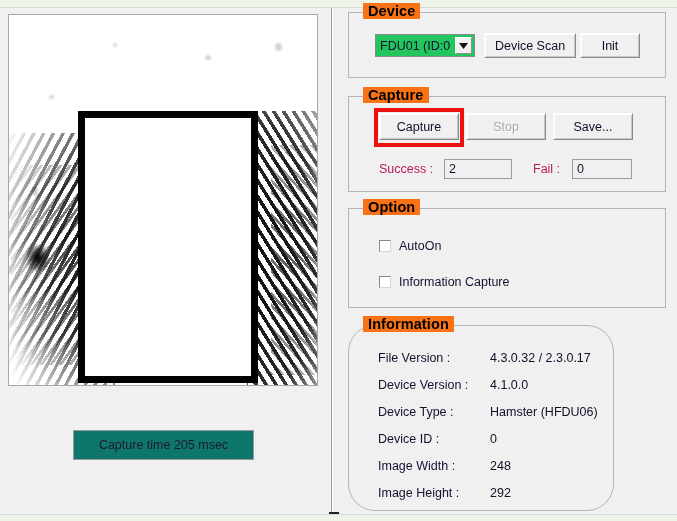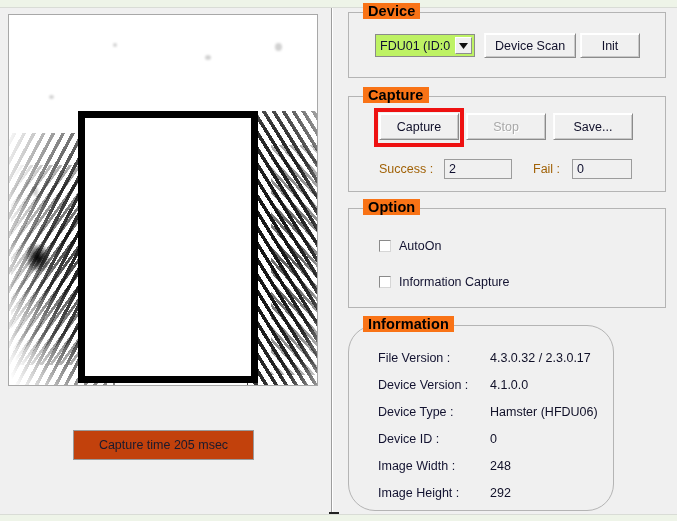--- a/index.html
+++ b/index.html
@@ -150,21 +150,21 @@
     box-sizing: border-box;
   }
 
   
   .capture-time {
     position: absolute;
     left: 73px;
     top: 430px;
     width: 181px;
     height: 30px;
-    background: #c2410c;
+    background: #0f766e;
     border: 1px solid #9a9a9a;
     box-sizing: border-box;
     display: flex;
     align-items: center;
     justify-content: center;
     font-size: 12.5px;
     color: #1a1a2e;
   }
 
   
@@ -211,21 +211,21 @@
   #group-option  { left: 348px; top: 208px; width: 318px; height: 100px; }
   #group-info    { left: 348px; top: 325px; width: 266px; height: 186px; border-radius: 27px; }
 
   
   .combo {
     position: absolute;
     left: 375px;
     top: 34px;
     width: 100px;
     height: 23px;
-    background: #bef264;
+    background: #22c55e;
     border: 1px solid #8b8b8b;
     box-sizing: border-box;
     display: flex;
     align-items: center;
     padding-left: 4px;
     font-size: 12.5px;
     color: #101030;
     overflow: hidden;
     white-space: nowrap;
   }
@@ -276,21 +276,21 @@
     width: 90px;
     height: 39px;
     border: 4px solid #ee1111;
     box-sizing: border-box;
     pointer-events: none;
   }
 
   .lbl {
     position: absolute;
     font-size: 12.5px;
-    color: #a16207;
+    color: #be185d;
     white-space: nowrap;
   }
   #lbl-success { left: 379px; top: 162px; }
   #lbl-fail    { left: 533px; top: 162px; }
 
   .field {
     position: absolute;
     background: #f0f0f0;
     border: 1px solid #9c9c9c;
     box-sizing: border-box;

